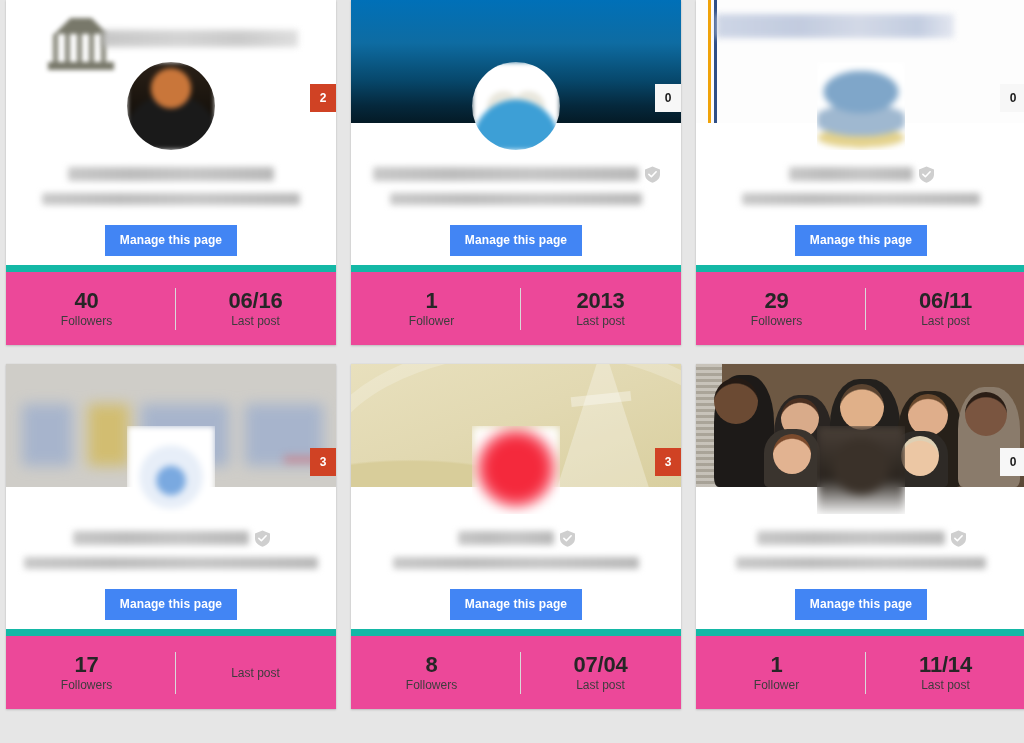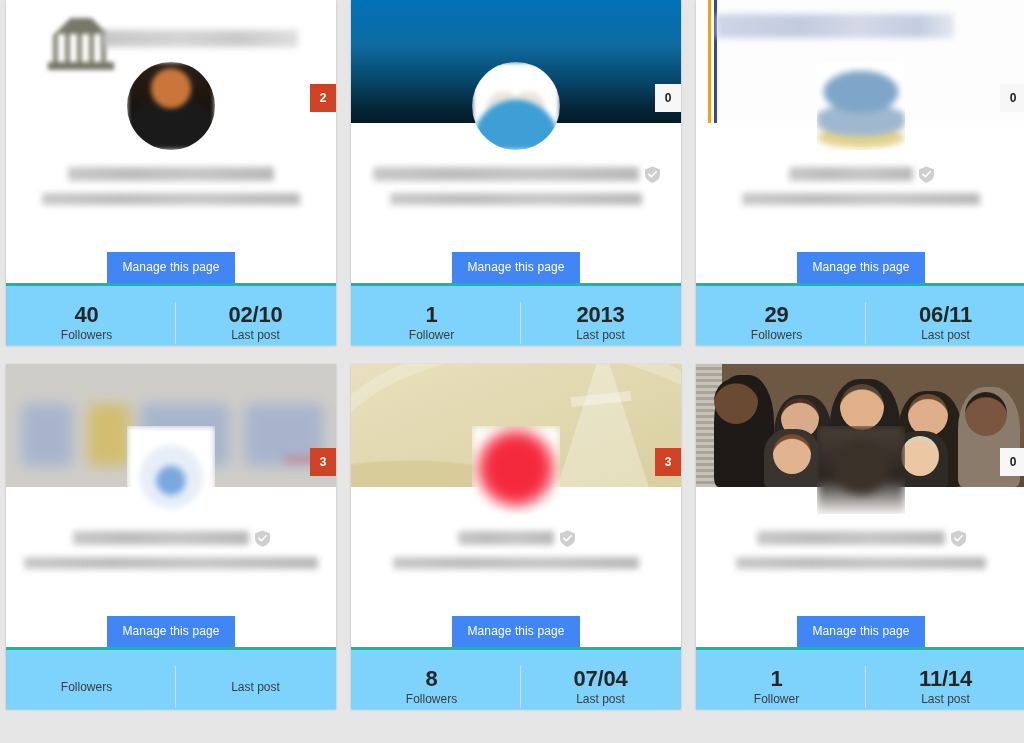--- a/index.html
+++ b/index.html
@@ -224,35 +224,34 @@
   .name-redact { height: 14px; }
   .addr-redact { height: 12px; margin: 10px auto 0; }
   .shield { width: 15px; height: 17px; flex: 0 0 15px; }
 
   .manage-wrap { margin-top: 20px; }
   .manage-btn {
     display: inline-block;
     background: #4285f4;
     color: #ffffff;
     font-size: 12px;
-    font-weight: normal;
+    font-weight: bold;
     letter-spacing: .1px;
     padding: 9px 15px 10px;
     border: 0;
     cursor: pointer;
     font-family: "Liberation Sans", sans-serif;
     line-height: 1;
-    margin-top: 27px;
   }
 
   
   .stats {
     flex: 0 0 73px;
-    background: #7dd3fc;
-    border-top: 3px solid #14b8a6;
+    background: #ec4899;
+    border-top: 7px solid #14b8a6;
     display: flex;
     align-items: center;
     gap: 8px;
   }
   .stat {
     flex: 1 1 50%;
     text-align: center;
     position: relative;
   }
   .stat + .stat::before {
@@ -288,21 +287,21 @@
         </div>
         <div class="redact addr-redact" style="width:258px;"></div>
         <div class="manage-wrap"><button class="manage-btn">Manage this page</button></div>
       </div>
       <div class="stats">
         <div class="stat">
           <div class="stat-value">40</div>
           <div class="stat-label">Followers</div>
         </div>
         <div class="stat">
-          <div class="stat-value">02/10</div>
+          <div class="stat-value">06/16</div>
           <div class="stat-label">Last post</div>
         </div>
       </div>
     </div>
     <div class="card">
       <div class="cover">
         <div class="cover-art cv-bluegrad"></div>
       </div>
       <div class="badge zero">0</div>
       <div class="avatar">
@@ -381,20 +380,21 @@
           <span class="shield"><svg viewBox="0 0 24 26" width="15" height="17" aria-hidden="true">
               <path d="M12 0 L24 5 V13 C24 20 18 24.5 12 26 C6 24.5 0 20 0 13 V5 Z" fill="#cfcfcf"></path>
               <path d="M6.2 12.8 L10.2 16.6 L17.8 8.6" fill="none" stroke="#ffffff" stroke-width="2.6" stroke-linecap="round" stroke-linejoin="round"></path>
             </svg></span>
         </div>
         <div class="redact addr-redact" style="width:294px;"></div>
         <div class="manage-wrap"><button class="manage-btn">Manage this page</button></div>
       </div>
       <div class="stats">
         <div class="stat">
+          <div class="stat-value">17</div>
           <div class="stat-label">Followers</div>
         </div>
         <div class="stat">
           <div class="stat-label">Last post</div>
         </div>
       </div>
     </div>
     <div class="card">
       <div class="cover">
         <div class="cover-art cv-cream">

